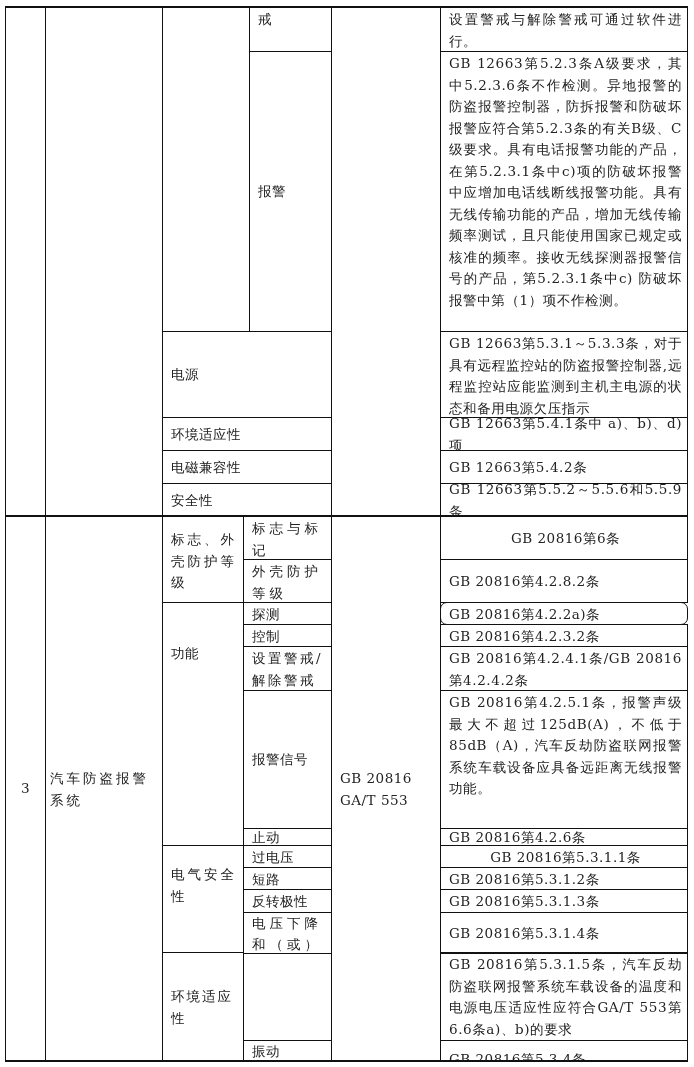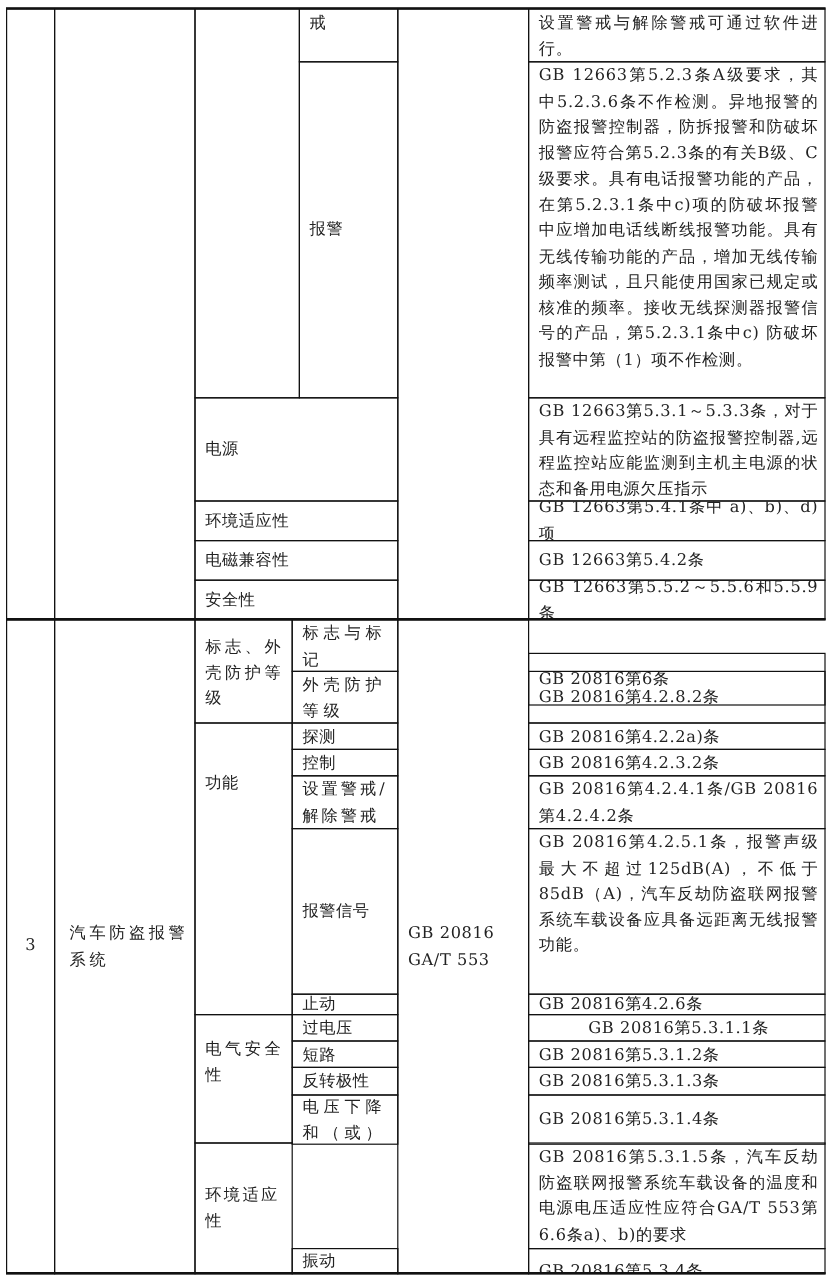--- a/index.html
+++ b/index.html
@@ -63,53 +63,53 @@
   <div class="cell vc" style="left:162px;top:483px;width:170px;height:34px;">
     <span>安全性</span>
   </div>
   <div class="cell vc req" style="left:440px;top:483px;width:248px;height:34px;">
     <span>GB 12663第5.5.2～5.5.6和5.5.9条</span>
   </div>
 
   <div class="cell vc c" style="left:5px;top:516px;width:41px;height:546px;">
     <span>3</span>
   </div>
-  <div class="cell vc wide" style="left:45px;top:516px;width:118px;height:546px;padding-left:12px;">
+  <div class="cell vc wide" style="left:45px;top:516px;width:118px;height:546px;padding-left:4px;">
     <span>汽车防盗报警系统</span>
   </div>
   <div class="cell vc" style="left:331px;top:516px;width:110px;height:546px;padding-left:8px;">
     <span>
       <span style="display:block">GB 20816</span>
       <span style="display:block">GA/T 553</span>
     </span>
   </div>
 
   <div class="cell wide" style="left:162px;top:516px;width:82px;height:87px;padding:12px 4px 0 8px;">
     <span>标志、外壳防护等级</span>
   </div>
   <div class="cell wide" style="left:243px;top:516px;width:89px;height:44px;padding-left:8px;letter-spacing:4px;">
     <span>标志与标记</span>
   </div>
-  <div class="cell vc" style="left:440px;top:544px;width:248px;height:44px;">
+  <div class="cell vc" style="left:440px;top:516px;width:248px;height:44px;justify-content:center;">
     <span>GB 20816第6条</span>
   </div>
   <div class="cell wide" style="left:243px;top:559px;width:89px;height:44px;padding-left:8px;letter-spacing:4px;">
     <span>外壳防护等级</span>
   </div>
   <div class="cell vc" style="left:440px;top:559px;width:248px;height:44px;">
     <span>GB 20816第4.2.8.2条</span>
   </div>
 
   <div class="cell" style="left:162px;top:602px;width:82px;height:244px;padding-top:40px;">
     <span>功能</span>
   </div>
   <div class="cell" style="left:243px;top:602px;width:89px;height:23px;line-height:20px;">
     <span>探测</span>
   </div>
-  <div class="cell" style="left:440px;top:602px;width:248px;height:23px;line-height:20px;">
+  <div class="cell" style="left:440px;top:602px;width:248px;height:23px;line-height:20px;border-radius:7px;">
     <span>GB 20816第4.2.2a)条</span>
   </div>
   <div class="cell" style="left:243px;top:624px;width:89px;height:23px;line-height:20px;">
     <span>控制</span>
   </div>
   <div class="cell" style="left:440px;top:624px;width:248px;height:23px;line-height:20px;">
     <span>GB 20816第4.2.3.2条</span>
   </div>
   <div class="cell wide" style="left:243px;top:646px;width:89px;height:45px;letter-spacing:2.5px;">
     <span>设置警戒/解除警戒</span>

